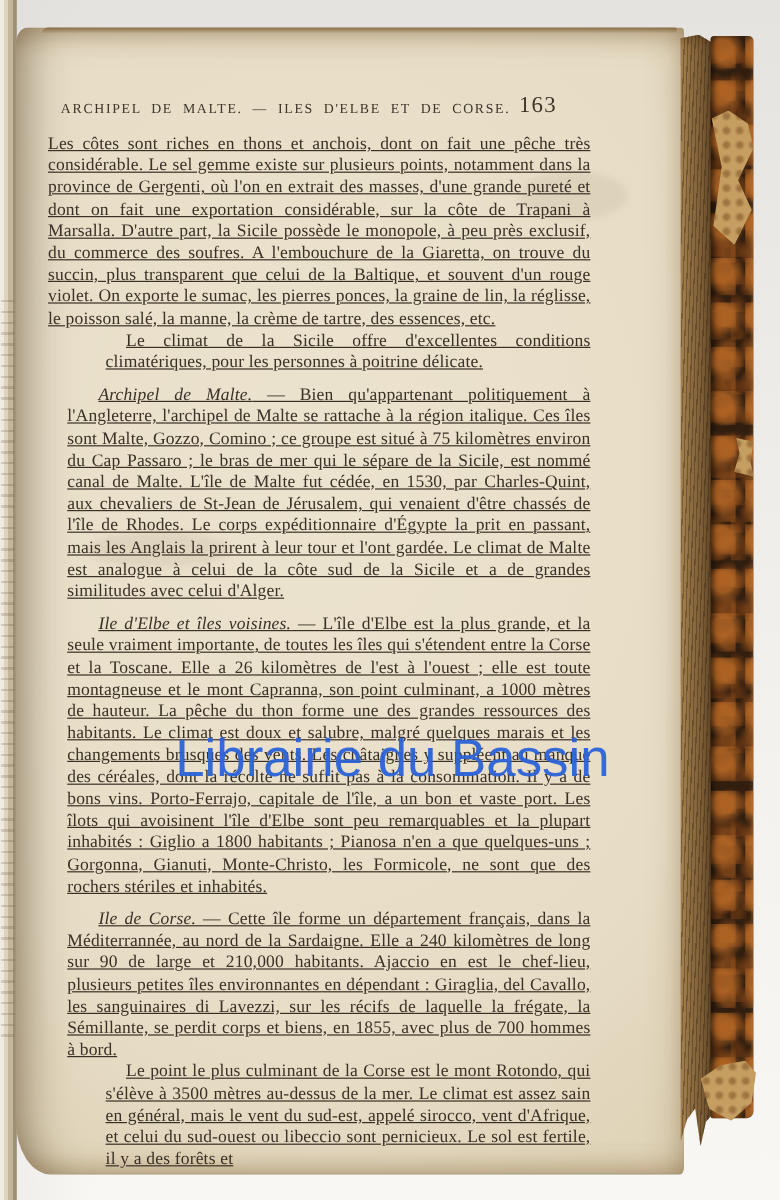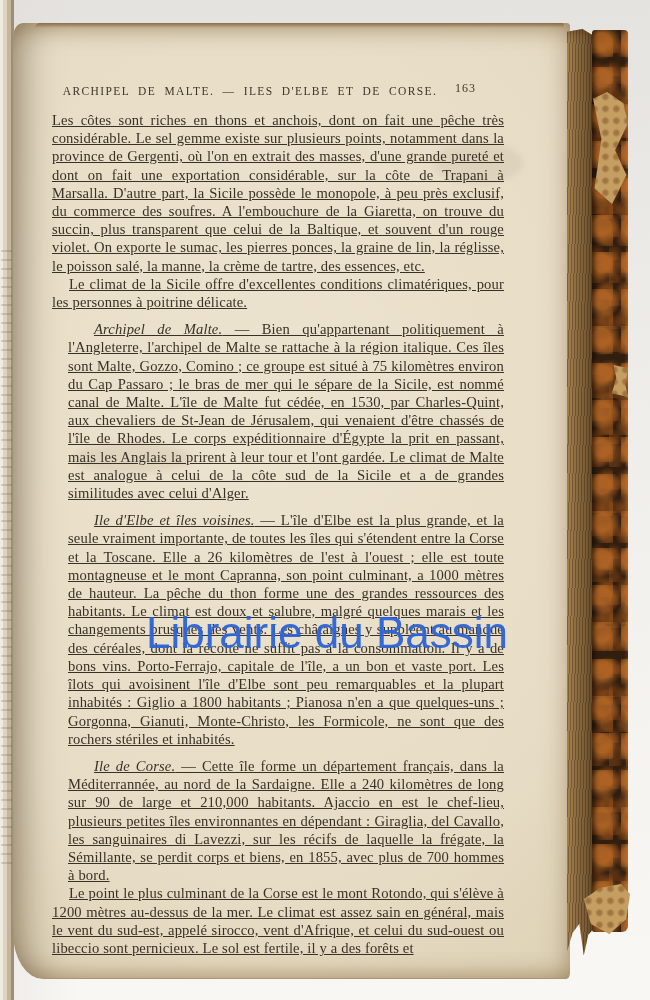--- a/index.html
+++ b/index.html
@@ -60,29 +60,29 @@
   .cover-damage{position:absolute;background:#c59e62;
     background-image:radial-gradient(circle at 40% 40%,rgba(120,75,30,.5) 0 18%,rgba(0,0,0,0) 45%);
     background-size:11px 12px;}
   .dmg-top{left:590px;top:92px;width:38px;height:112px;
     clip-path:polygon(8% 6%,45% 0,88% 10%,100% 28%,66% 52%,96% 74%,58% 100%,12% 86%,30% 42%);}
   .dmg-chip{left:610px;top:365px;width:18px;height:32px;
     clip-path:polygon(20% 0,100% 10%,85% 60%,100% 100%,10% 88%,35% 40%);}
   .dmg-bottom{left:584px;top:884px;width:46px;height:50px;
     clip-path:polygon(0 30%,35% 8%,80% 0,100% 20%,92% 70%,55% 100%,15% 80%);}
   
-  .content{position:absolute;left:52px;top:84px;width:452px;
+  .content{position:absolute;left:40px;top:84px;width:452px;
     color:#3a3126;font-size:14.6px;line-height:18.2px;text-align:justify;
     letter-spacing:.15px;}
   .header-row{position:relative;height:15px;margin-bottom:12px;text-align:center;
     font-size:11.5px;letter-spacing:1.4px;word-spacing:4px;line-height:14px;color:#3e352a;
     padding-right:56px;}
-  .page-number{position:absolute;right:28px;top:-3px;font-size:12px;letter-spacing:1px;}
+  .page-number{position:absolute;right:28px;top:-3px;font-size:19px;letter-spacing:1px;}
   p{margin:0;text-decoration:underline;}
-  .indent{text-indent:17px;}
+  .indent{text-indent:17px;margin-left:48px;}
   .section{text-indent:26px;margin-top:9px;margin-left:16px;}
   .lead{font-style:italic;}
   
   .watermark{position:absolute;left:146px;top:608px;z-index:5;
     font-family:"Liberation Sans", sans-serif;font-size:44px;font-weight:400;
     color:#2c63d8;white-space:nowrap;opacity:.95;letter-spacing:0;}
 </style>
 </head>
 <body>
 
@@ -110,16 +110,16 @@
 
   <p>Les côtes sont riches en thons et anchois, dont on fait une pêche très considérable. Le sel gemme existe sur plusieurs points, notamment dans la province de Gergenti, où l'on en extrait des masses, d'une grande pureté et dont on fait une exportation considérable, sur la côte de Trapani à Marsalla. D'autre part, la Sicile possède le monopole, à peu près exclusif, du commerce des soufres. A l'embouchure de la Giaretta, on trouve du succin, plus transparent que celui de la Baltique, et souvent d'un rouge violet. On exporte le sumac, les pierres ponces, la graine de lin, la réglisse, le poisson salé, la manne, la crème de tartre, des essences, etc.</p>
   <p class="indent">Le climat de la Sicile offre d'excellentes conditions climatériques, pour les personnes à poitrine délicate.</p>
 
   <p class="section"><span class="lead">Archipel de Malte.</span><span> — Bien qu'appartenant politiquement à l'Angleterre, l'archipel de Malte se rattache à la région italique. Ces îles sont Malte, Gozzo, Comino ; ce groupe est situé à 75 kilomètres environ du Cap Passaro ; le bras de mer qui le sépare de la Sicile, est nommé canal de Malte. L'île de Malte fut cédée, en 1530, par Charles-Quint, aux chevaliers de St-Jean de Jérusalem, qui venaient d'être chassés de l'île de Rhodes. Le corps expéditionnaire d'Égypte la prit en passant, mais les Anglais la prirent à leur tour et l'ont gardée. Le climat de Malte est analogue à celui de la côte sud de la Sicile et a de grandes similitudes avec celui d'Alger.</span></p>
 
   <p class="section"><span class="lead">Ile d'Elbe et îles voisines.</span><span> — L'île d'Elbe est la plus grande, et la seule vraiment importante, de toutes les îles qui s'étendent entre la Corse et la Toscane. Elle a 26 kilomètres de l'est à l'ouest ; elle est toute montagneuse et le mont Capranna, son point culminant, a 1000 mètres de hauteur. La pêche du thon forme une des grandes ressources des habitants. Le climat est doux et salubre, malgré quelques marais et les changements brusques des vents. Les châtaignes y suppléent au manque des céréales, dont la récolte ne suffit pas à la consommation. Il y a de bons vins. Porto-Ferrajo, capitale de l'île, a un bon et vaste port. Les îlots qui avoisinent l'île d'Elbe sont peu remarquables et la plupart inhabités : Giglio a 1800 habitants ; Pianosa n'en a que quelques-uns ; Gorgonna, Gianuti, Monte-Christo, les Formicole, ne sont que des rochers stériles et inhabités.</span></p>
 
   <p class="section"><span class="lead">Ile de Corse.</span><span> — Cette île forme un département français, dans la Méditerrannée, au nord de la Sardaigne. Elle a 240 kilomètres de long sur 90 de large et 210,000 habitants. Ajaccio en est le chef-lieu, plusieurs petites îles environnantes en dépendant : Giraglia, del Cavallo, les sanguinaires di Lavezzi, sur les récifs de laquelle la frégate, la Sémillante, se perdit corps et biens, en 1855, avec plus de 700 hommes à bord.</span></p>
 
-  <p class="indent">Le point le plus culminant de la Corse est le mont Rotondo, qui s'élève à 1200 mètres au-dessus de la mer. Le climat est assez sain en général, mais le vent du sud-est, appelé sirocco, vent d'Afrique, et celui du sud-ouest ou libeccio sont pernicieux. Le sol est fertile, il y a des forêts et</p>
+  <p class="indent">Le point le plus culminant de la Corse est le mont Rotondo, qui s'élève à 3500 mètres au-dessus de la mer. Le climat est assez sain en général, mais le vent du sud-est, appelé sirocco, vent d'Afrique, et celui du sud-ouest ou libeccio sont pernicieux. Le sol est fertile, il y a des forêts et</p>
 </div>
 
 <div class="watermark">Librairie du Bassin</div>
 
 </body></html>

